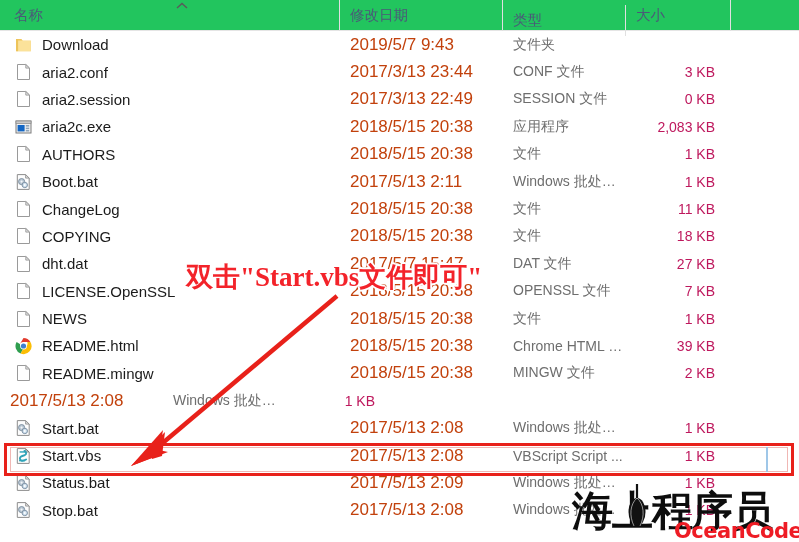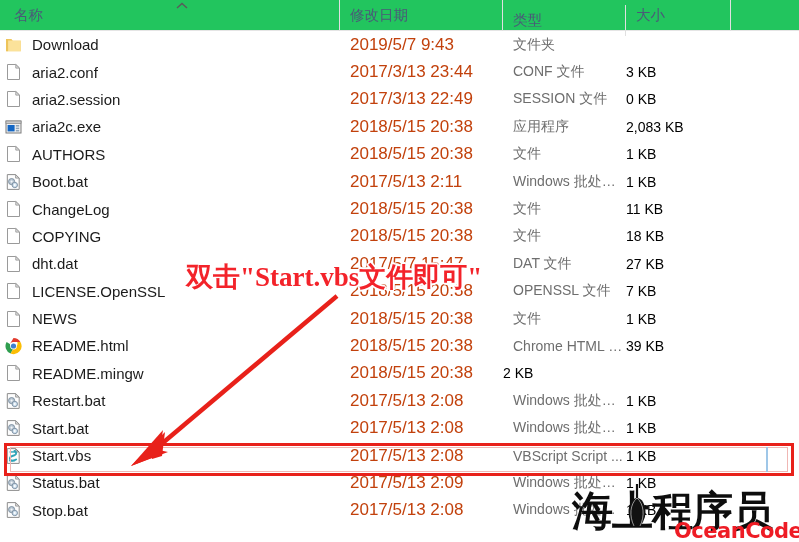--- a/index.html
+++ b/index.html
@@ -61,21 +61,21 @@
   .row {
     display: flex;
     align-items: center;
     height: 27.4px;
     white-space: nowrap;
   }
   .cell-name {
     width: 340px;
     display: flex;
     align-items: center;
-    padding-left: 4px;
+    padding-left: 14px;
     font-size: 15px;
     color: #1b1b1b;
     overflow: hidden;
   }
   .cell-name .label { margin-left: 9px; }
   .cell-date {
     width: 163px;
     padding-left: 10px;
     font-size: 17px;
     color: #c2410c;
@@ -84,23 +84,23 @@
     width: 123px;
     padding-left: 10px;
     font-size: 14px;
     color: #6e6e6e;
     overflow: hidden;
     text-overflow: ellipsis;
   }
   .cell-size {
     width: 105px;
     padding-right: 16px;
-    text-align: left;
+    text-align: right;
     font-size: 14px;
-    color: #000000;
+    color: #be185d;
   }
 
   
   .icon { width: 19px; height: 20px; flex: 0 0 19px; position: relative; }
   .icon svg { display: block; }
 
   
   .sel-rect {
     position: absolute;
     left: 4px; top: 443px;
@@ -393,36 +393,24 @@
         <div class="cell-name">
           <span class="icon">
             <svg viewBox="0 0 19 20" width="19" height="20">
               <path d="M3.5 2.5 h8.3 l3.7 3.6 v11.4 h-12 Z" fill="#ffffff" stroke="#9a9a9a" stroke-width="1"></path>
               <path d="M11.8 2.5 v3.6 h3.7 Z" fill="#e2e2e2" stroke="#9a9a9a" stroke-width="0.9"></path>
             </svg>
           </span>
           <span class="label">README.mingw</span>
         </div>
         <div class="cell-date">2018/5/15 20:38</div>
+        <div class="cell-type">MINGW 文件</div>
         <div class="cell-size">2 KB</div>
       </div>
       <div class="row">
-        <div class="cell-name">
-          <span class="icon">
-            <svg viewBox="0 0 19 20" width="19" height="20">
-              <path d="M3.3 2.6 h8.3 l3.6 3.5 v11.3 h-11.9 Z" fill="#fdfdfd" stroke="#8d8d8d" stroke-width="1"></path>
-              <path d="M11.6 2.6 v3.5 h3.6 Z" fill="#dcdcdc" stroke="#8d8d8d" stroke-width="0.8"></path>
-              <circle cx="7.6" cy="9.6" r="3.1" fill="#b9c6d2" stroke="#6f8396" stroke-width="0.8"></circle>
-              <circle cx="7.6" cy="9.6" r="1.1" fill="#f4f7fa"></circle>
-              <circle cx="10.8" cy="13" r="2.7" fill="#cfe0ee" stroke="#6f8396" stroke-width="0.8"></circle>
-              <circle cx="10.8" cy="13" r="0.95" fill="#ffffff"></circle>
-            </svg>
-          </span>
-          <span class="label">Restart.bat</span>
-        </div>
         <div class="cell-date">2017/5/13 2:08</div>
         <div class="cell-type">Windows 批处理...</div>
         <div class="cell-size">1 KB</div>
       </div>
       <div class="row">
         <div class="cell-name">
           <span class="icon">
             <svg viewBox="0 0 19 20" width="19" height="20">
               <path d="M3.3 2.6 h8.3 l3.6 3.5 v11.3 h-11.9 Z" fill="#fdfdfd" stroke="#8d8d8d" stroke-width="1"></path>
               <path d="M11.6 2.6 v3.5 h3.6 Z" fill="#dcdcdc" stroke="#8d8d8d" stroke-width="0.8"></path>

